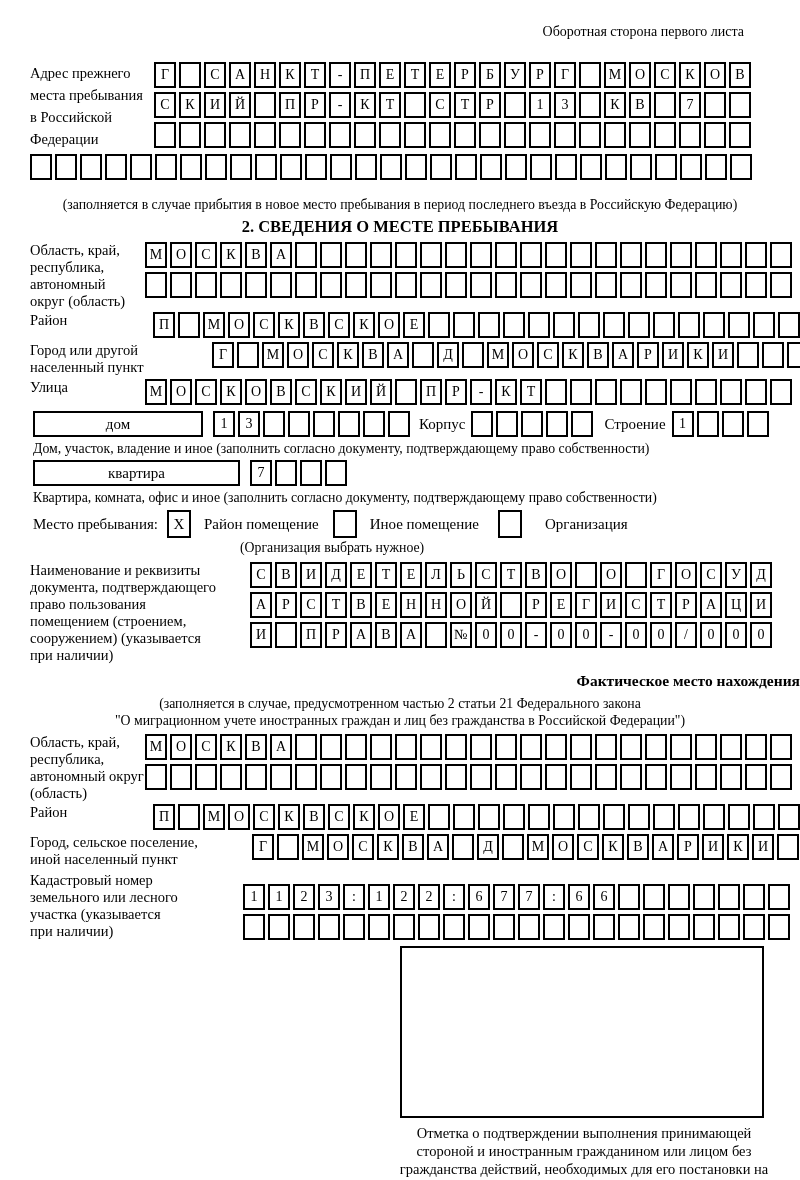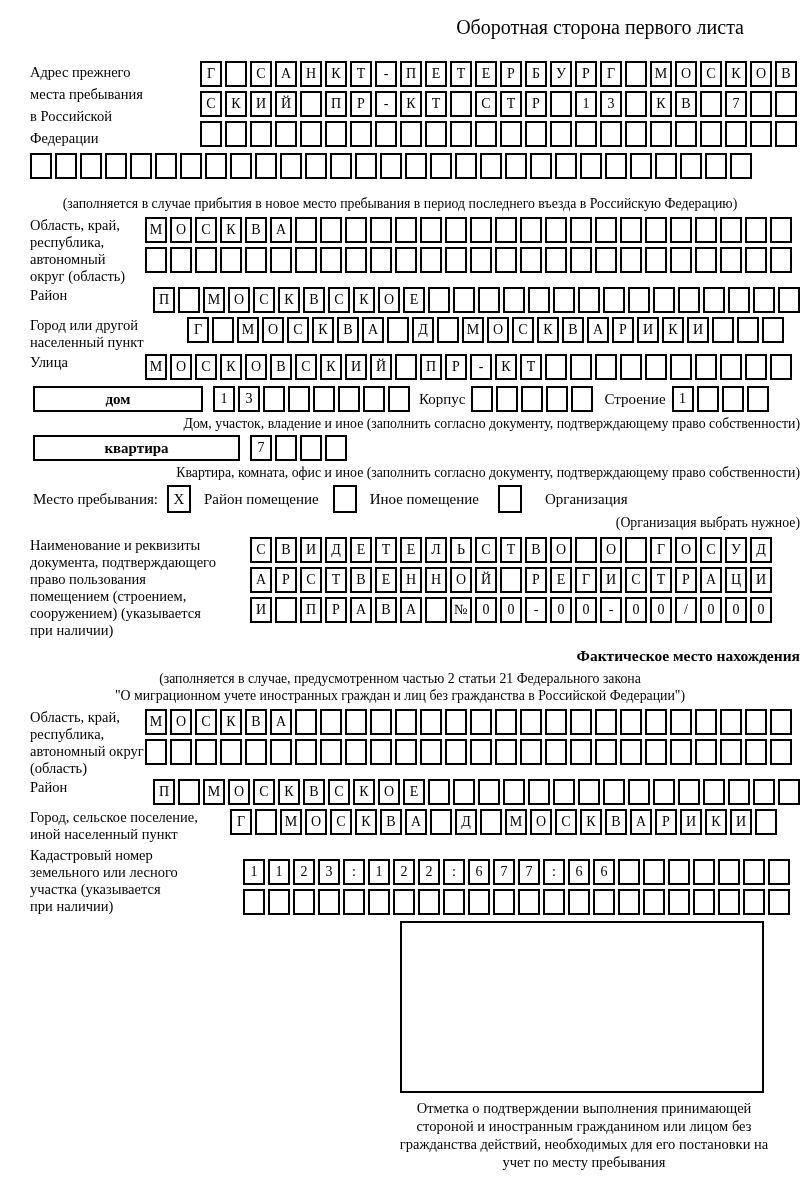--- a/index.html
+++ b/index.html
@@ -1,57 +1,57 @@
 <!DOCTYPE html>
 <html><head>
 <meta charset="utf-8">
 <style>
   html,body{margin:0;padding:0;background:#fff;}
   .page{
     width:800px;height:1180px;background:#ffffff;color:#000;
     font-family:"Liberation Serif","DejaVu Serif",serif;
     overflow:hidden;position:relative;
   }
-  .hdr{text-align:right;padding:16px 56px 0 0;font-size:20px;}
+  .hdr{text-align:right;padding:24px 56px 0 0;font-size:14px;}
   .frow{display:flex;align-items:flex-start;}
   .flabel{
     flex:none;padding-left:30px;box-sizing:border-box;
     font-size:14.5px;line-height:17px;white-space:pre-line;
   }
   .gridcol{display:flex;flex-direction:column;gap:4px;}
   .grid{display:flex;gap:3px;flex:none;}
   .cell{
     flex:none;width:18px;height:22px;border:2px solid #000;
     font-size:14px;line-height:22px;text-align:center;overflow:hidden;
   }
-  .note{font-size:13.8px;line-height:17px;text-align:right;}
+  .note{font-size:13.8px;line-height:17px;}
   .center{text-align:center;}
   .sectitle{font-weight:bold;font-size:16.5px;text-align:center;line-height:20px;}
   .facttitle{font-weight:bold;font-size:15.5px;text-align:right;line-height:20px;}
   .wbox{
     flex:none;border:2px solid #000;height:22px;line-height:22px;
-    text-align:center;font-size:15px;font-weight:bold;
+    text-align:center;font-size:15px;
   }
   .inline-label{font-size:15px;line-height:26px;flex:none;}
   .chk{
     flex:none;width:20px;height:24px;border:2px solid #000;
     text-align:center;line-height:24px;font-size:15px;
   }
   .stampbox{margin:6px 0 0 400px;width:360px;height:168px;border:2px solid #000;}
   .stampcap{margin:6px 0 0 388px;width:392px;text-align:center;font-size:14.5px;line-height:18px;}
 </style>
 </head>
 <body>
 
 <div class="page">
 
   <div class="hdr">Оборотная сторона первого листа</div>
 
   <div class="frow" style="margin-top:22px">
-    <div class="flabel" style="width:200px;line-height:22px">Адрес прежнего
+    <div class="flabel" style="width:154px;line-height:22px">Адрес прежнего
 места пребывания
 в Российской
 Федерации</div>
     <div class="gridcol">
       <div class="grid">
           <span class="cell">Г</span>
           <span class="cell"></span>
           <span class="cell">С</span>
           <span class="cell">А</span>
           <span class="cell">Н</span>
@@ -155,20 +155,21 @@
       <span class="cell"></span>
       <span class="cell"></span>
       <span class="cell"></span>
       <span class="cell"></span>
       <span class="cell"></span>
       <span class="cell"></span>
       <span class="cell"></span>
     </div>
   <div class="note center" style="margin-top:16px">(заполняется в случае прибытия в новое место пребывания в период последнего въезда в Российскую Федерацию)</div>
 
+  <div class="sectitle" style="margin-top:4px">2. СВЕДЕНИЯ О МЕСТЕ ПРЕБЫВАНИЯ</div>
 
   <div class="frow" style="margin-top:5px">
     <div class="flabel" style="width:145px">Область, край,
 республика,
 автономный
 округ (область)</div>
     <div class="gridcol">
       <div class="grid">
           <span class="cell">М</span>
           <span class="cell">О</span>
@@ -254,21 +255,21 @@
         <span class="cell"></span>
         <span class="cell"></span>
         <span class="cell"></span>
         <span class="cell"></span>
         <span class="cell"></span>
         <span class="cell"></span>
       </div>
   </div>
 
   <div class="frow" style="margin-top:4px">
-    <div class="flabel" style="width:187px">Город или другой
+    <div class="flabel" style="width:212px">Город или другой
 населенный пункт</div>
     <div class="grid">
         <span class="cell">Г</span>
         <span class="cell"></span>
         <span class="cell">М</span>
         <span class="cell">О</span>
         <span class="cell">С</span>
         <span class="cell">К</span>
         <span class="cell">В</span>
         <span class="cell">А</span>
@@ -550,21 +551,21 @@
         <span class="cell"></span>
         <span class="cell"></span>
         <span class="cell"></span>
         <span class="cell"></span>
         <span class="cell"></span>
         <span class="cell"></span>
       </div>
   </div>
 
   <div class="frow" style="margin-top:4px">
-    <div class="flabel" style="width:230px">Город, сельское поселение,
+    <div class="flabel" style="width:252px">Город, сельское поселение,
 иной населенный пункт</div>
     <div class="grid">
         <span class="cell">Г</span>
         <span class="cell"></span>
         <span class="cell">М</span>
         <span class="cell">О</span>
         <span class="cell">С</span>
         <span class="cell">К</span>
         <span class="cell">В</span>
         <span class="cell">А</span>

